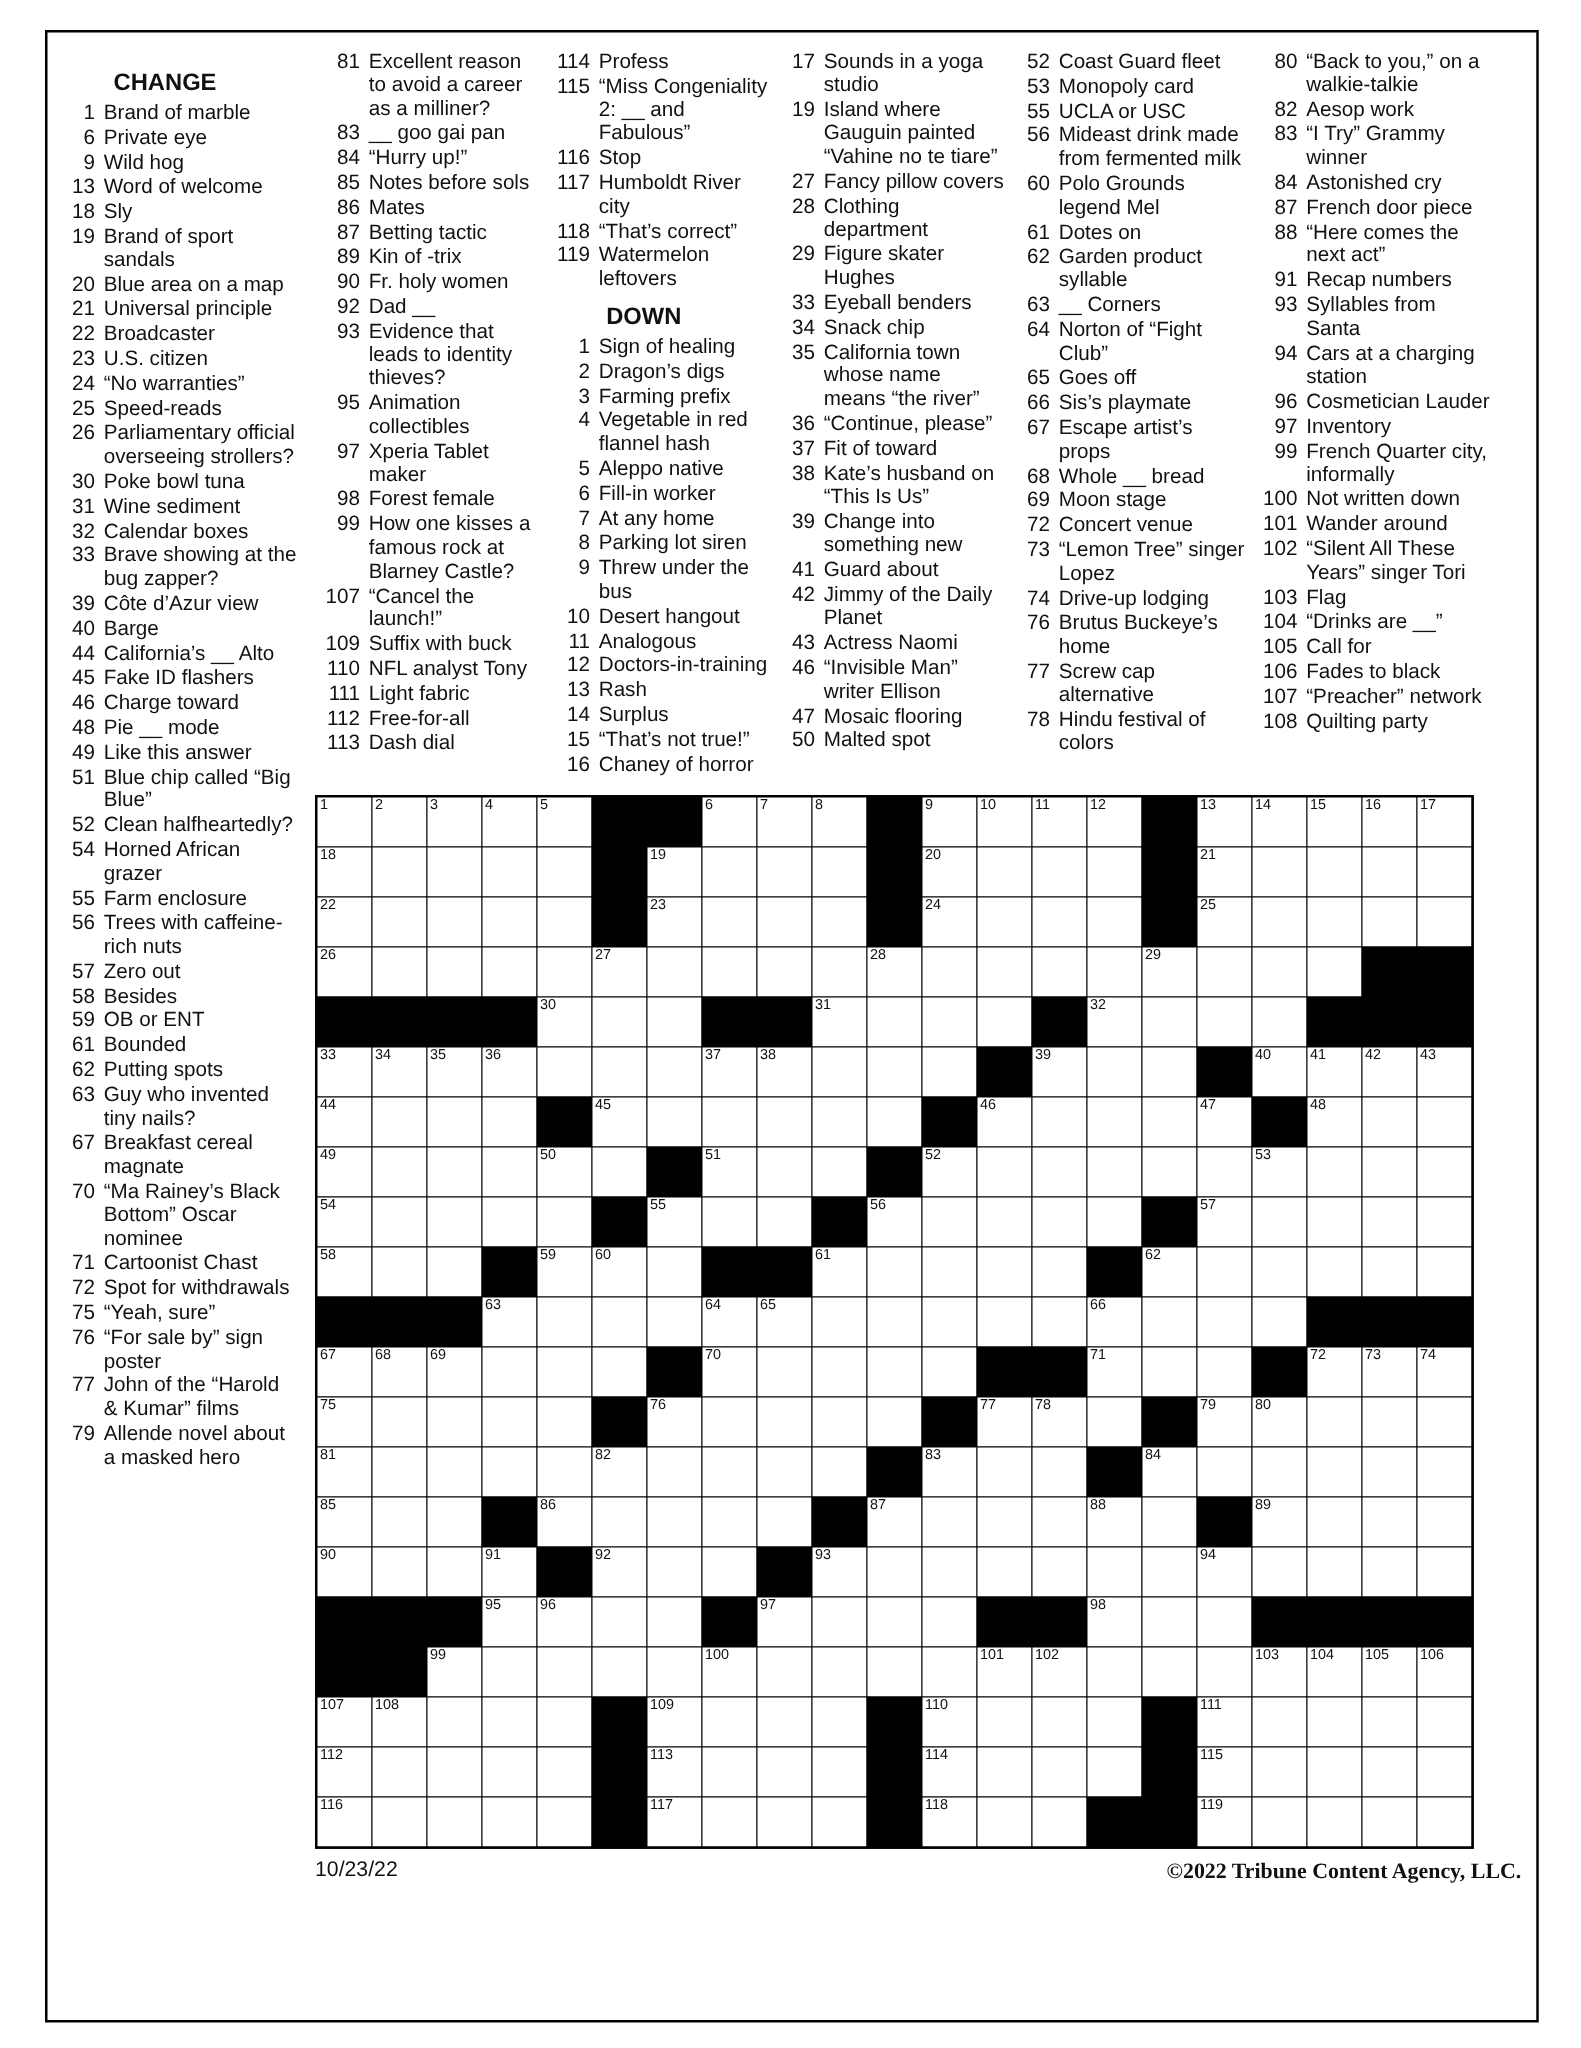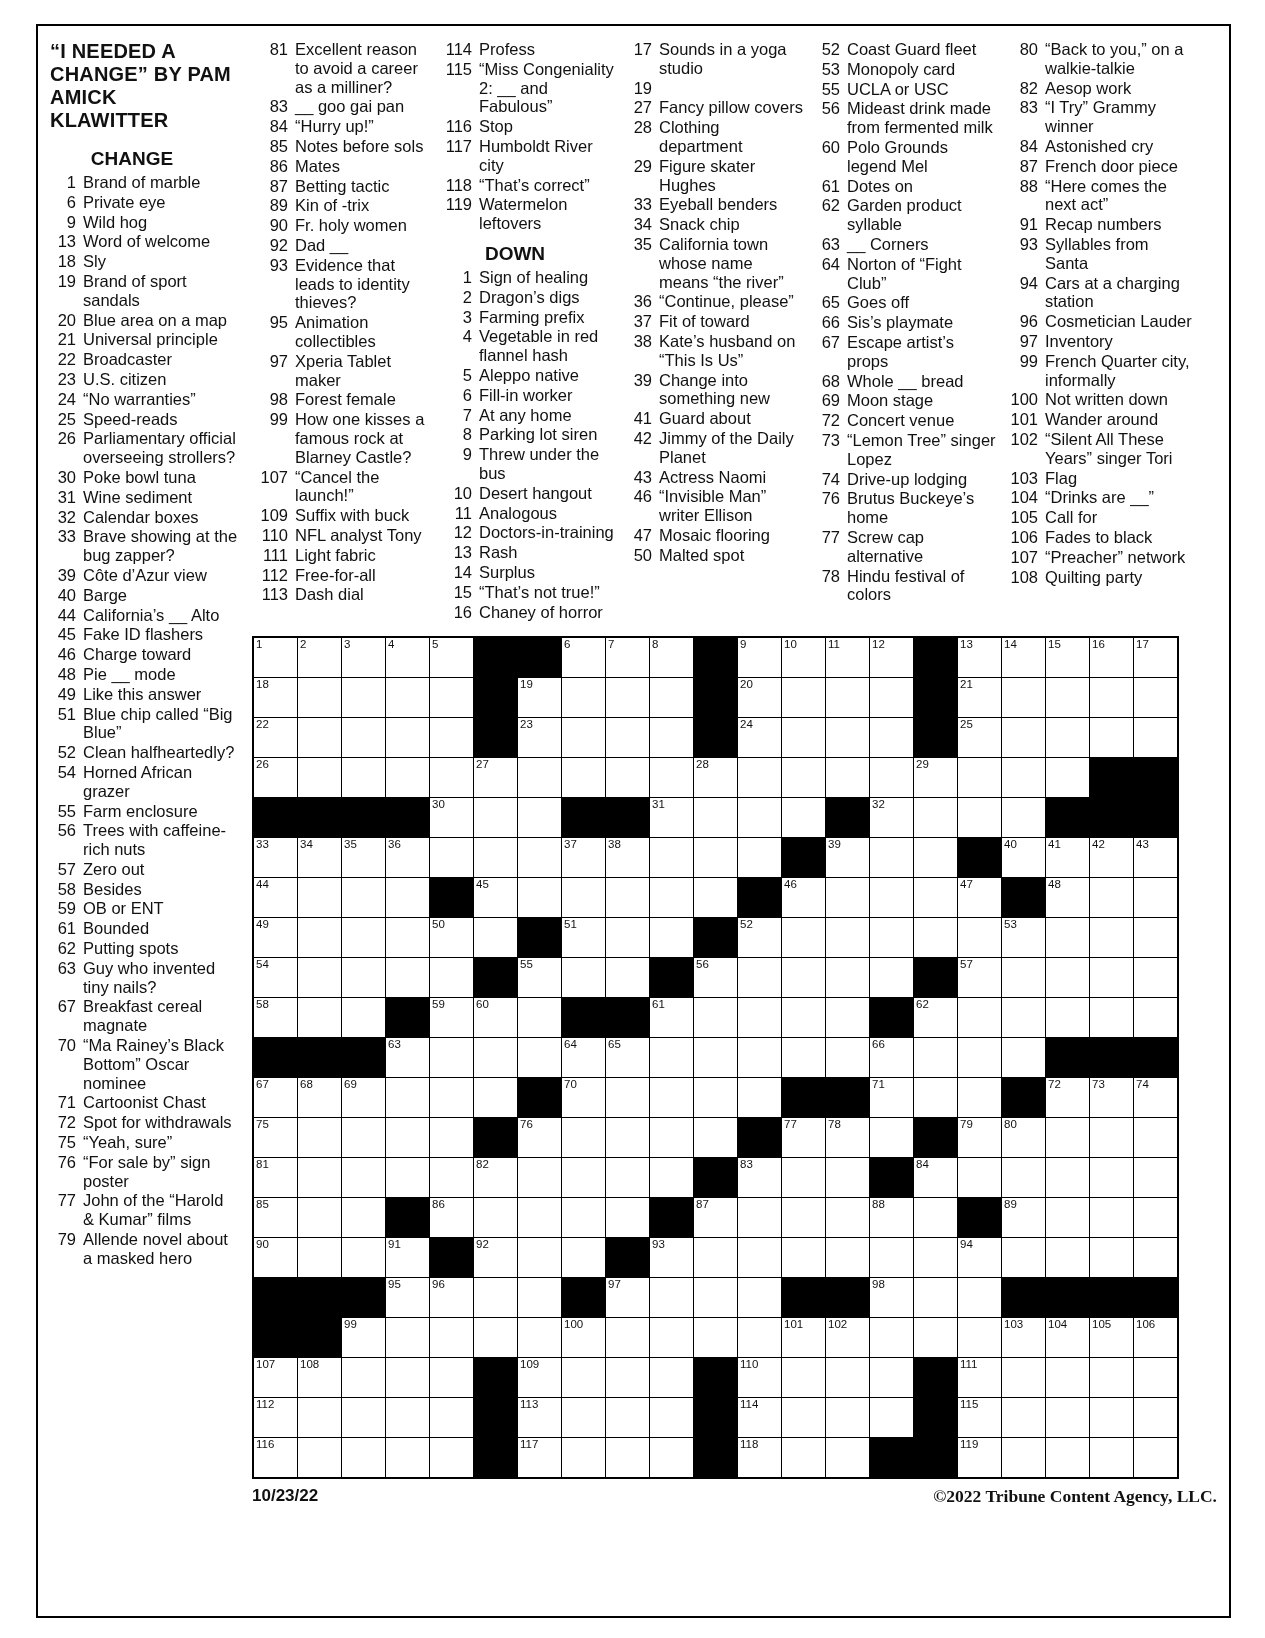--- a/index.html
+++ b/index.html
@@ -36,34 +36,33 @@
   .cell{background:#fff;position:relative;}
   .cell.blk{background:#000;}
   .cell .cnum{
     position:absolute;top:0;left:2px;font-size:11.5px;line-height:13px;
     color:#111;
   }
   .footer{
     display:flex;justify-content:space-between;align-items:flex-start;
     margin-top:7px;padding-right:2px;
   }
-  .footer .date{font-weight:bold;font-size:17px;}
+  .footer .date{font-weight:normal;font-size:17px;}
   .footer .copyright{
     font-family:"Liberation Serif", serif;font-weight:bold;font-size:17.5px;
   }
 </style>
 </head>
 <body>
 
 <div class="page">
   <div class="frame">
     <div class="content">
 
       <div class="col-first clue-col">
-        <div class="title">“I NEEDED A CHANGE” BY PAM AMICK KLAWITTER</div>
         <div class="seg-holder">
             <div class="seg-heading">CHANGE</div>
             <div class="clue">
               <span class="num" style="width: 26px;">1</span>
               <span class="txt">Brand of marble</span>
             </div>
             <div class="clue">
               <span class="num" style="width: 26px;">6</span>
               <span class="txt">Private eye</span>
             </div>
@@ -409,20 +408,21 @@
                 <span class="txt">Chaney of horror</span>
               </div>
             </div>
           <div class="clue-col" style="width:180px">
               <div class="clue">
                 <span class="num" style="width: 26px;">17</span>
                 <span class="txt">Sounds in a yoga studio</span>
               </div>
               <div class="clue">
                 <span class="num" style="width: 26px;">19</span>
+                <span class="txt">Island where Gauguin painted “Vahine no te tiare”</span>
               </div>
               <div class="clue">
                 <span class="num" style="width: 26px;">27</span>
                 <span class="txt">Fancy pillow covers</span>
               </div>
               <div class="clue">
                 <span class="num" style="width: 26px;">28</span>
                 <span class="txt">Clothing department</span>
               </div>
               <div class="clue">

